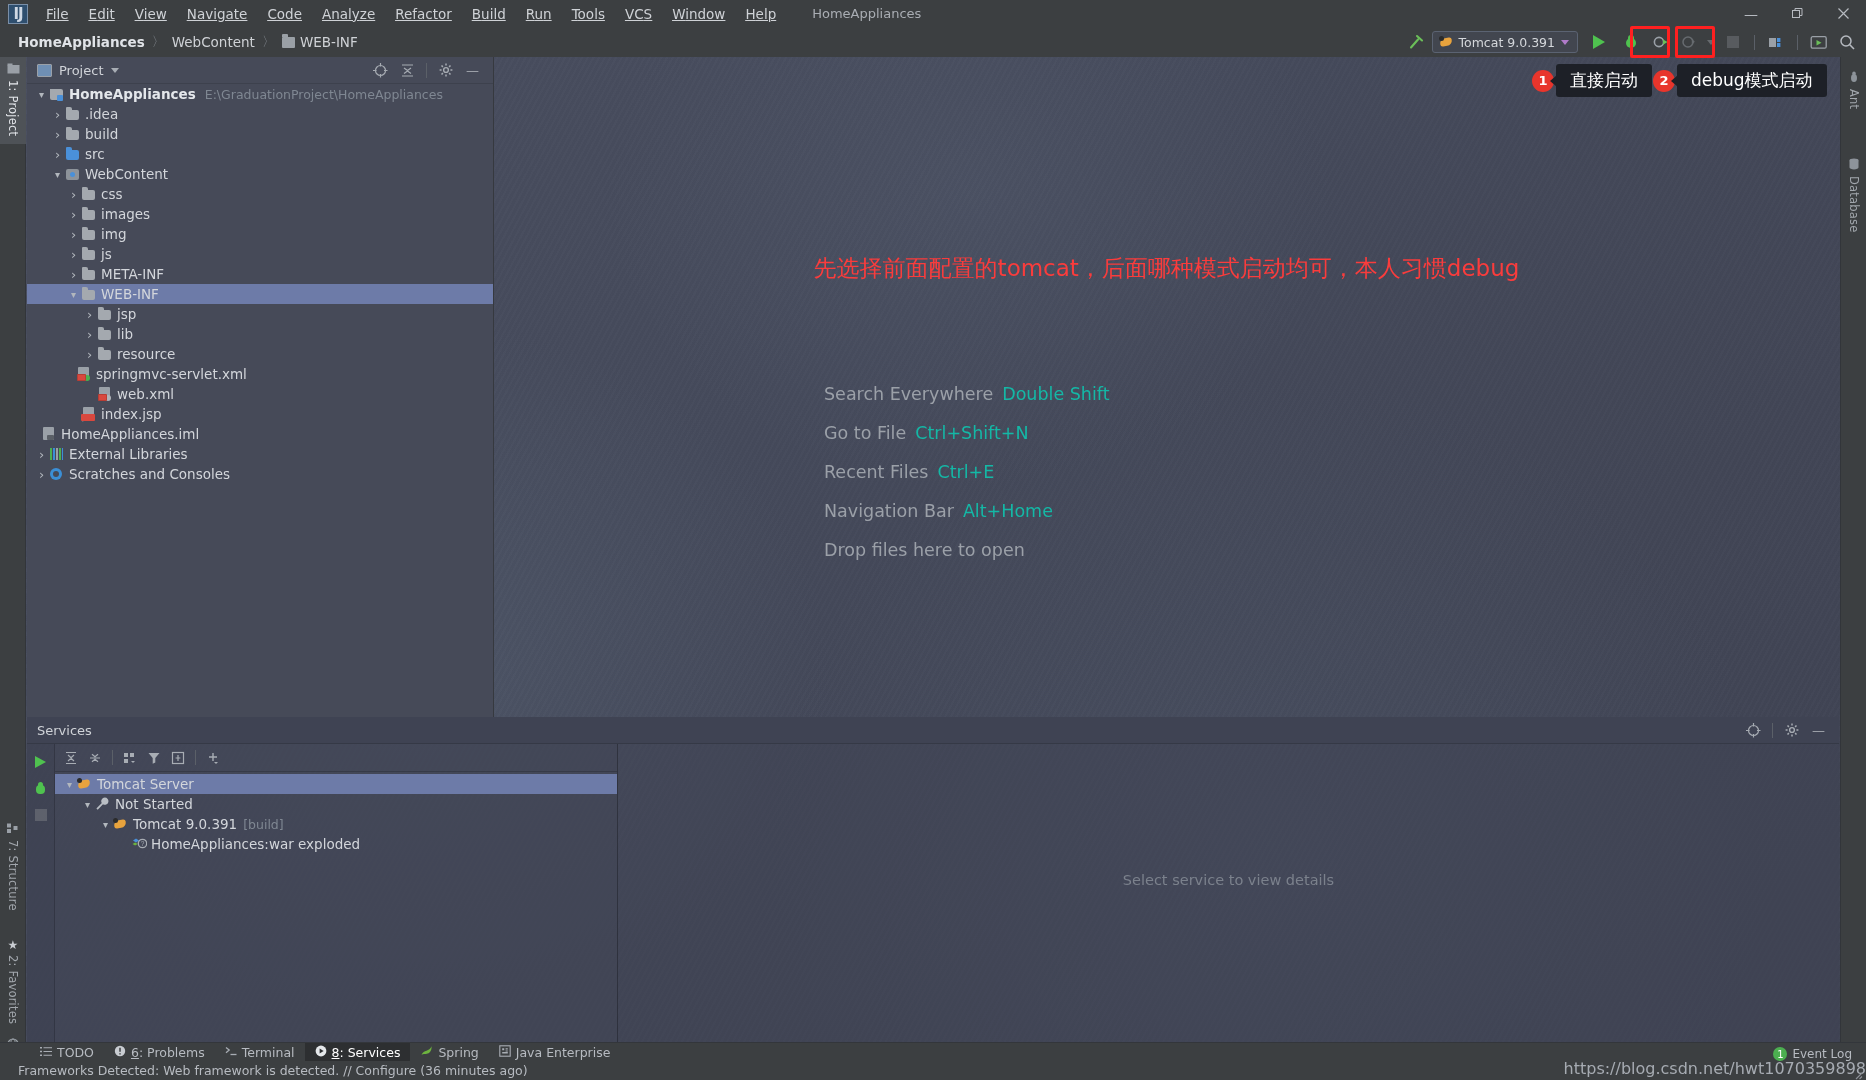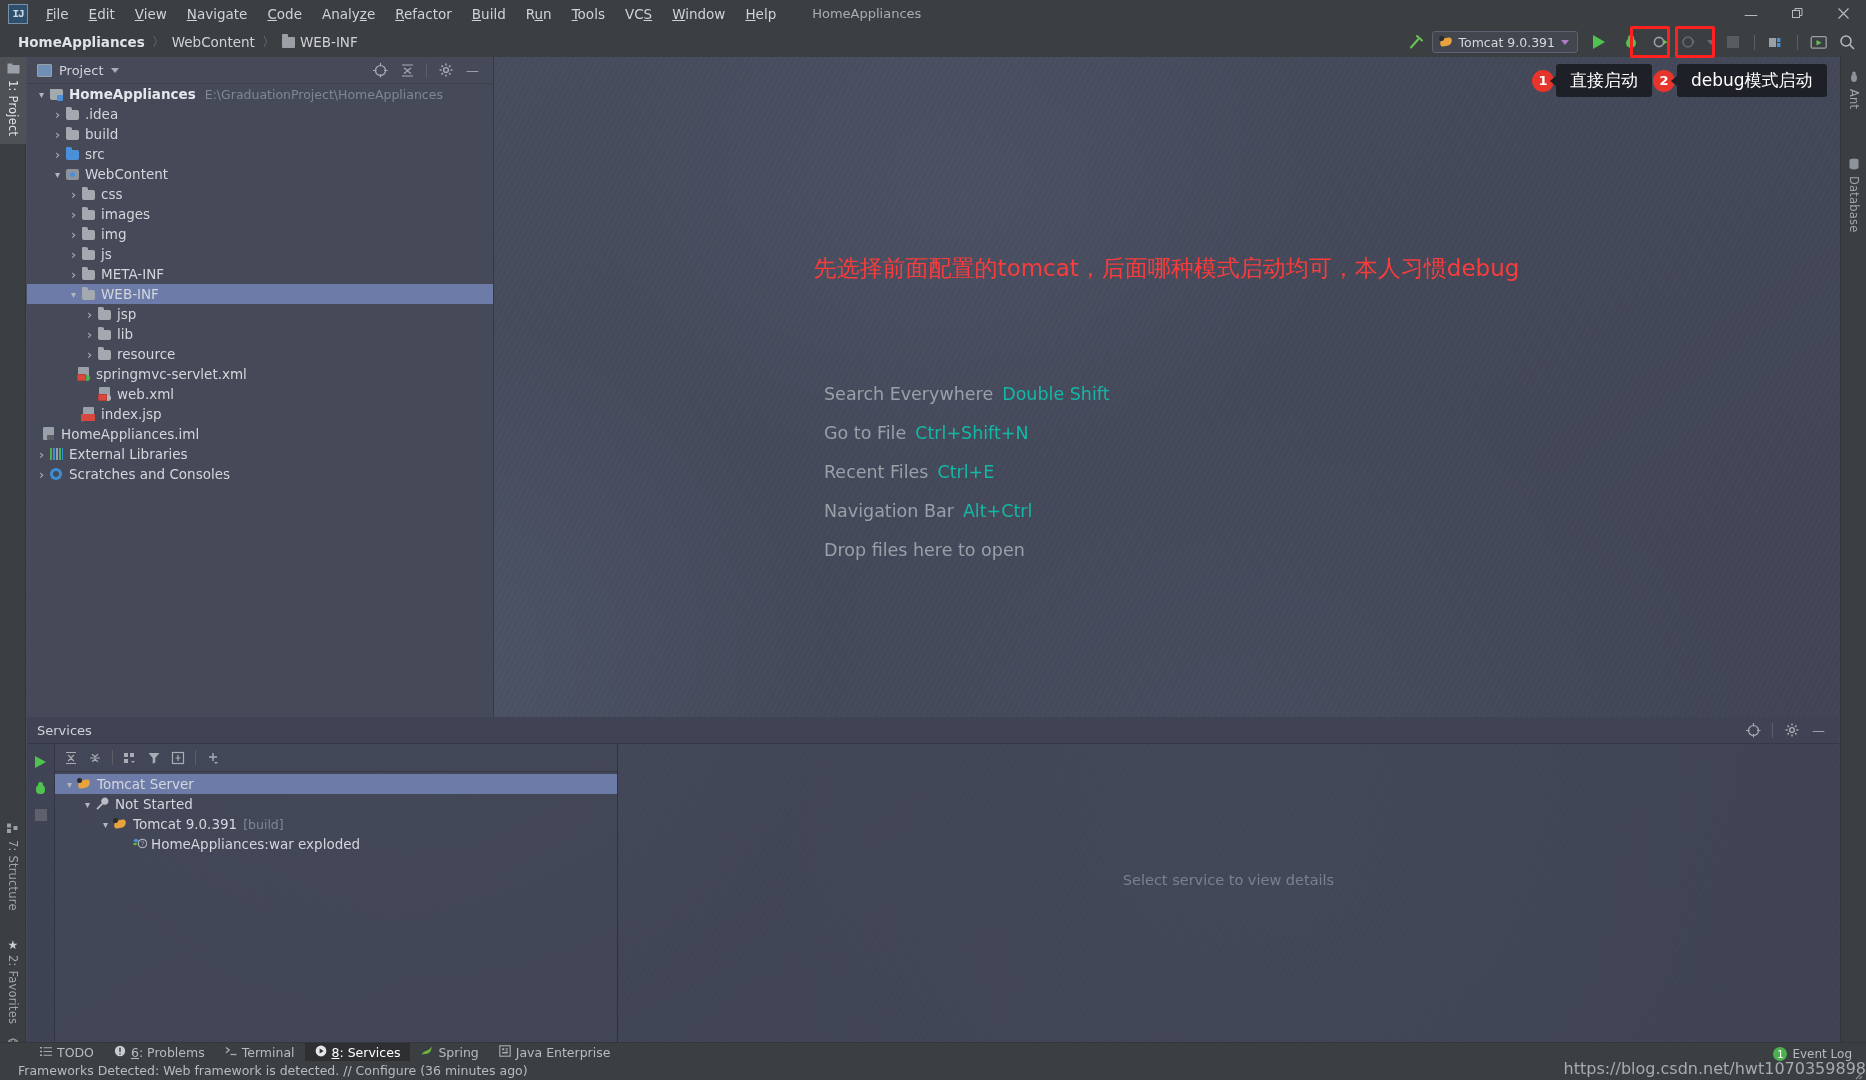--- a/index.html
+++ b/index.html
@@ -37,29 +37,28 @@
     position: absolute; top:0; left:0; right:0; height: 27px;
     background: #3c3f41;
     display: flex; align-items: center;
     font-size: 13px;
     z-index: 40;
   }
   .idea-logo {
     width: 20px; height: 20px; margin-left: 8px; margin-right: 8px;
     border: 1.5px solid #7a8fa8;
     background: #2f4f6f;
-    color: #cfd8e4; font-size: 11px; font-weight: bold;
+    color: #cfd8e4; font-size: 15px; font-weight: bold;
     display:flex; align-items:center; justify-content:center;
     letter-spacing: -1px;
-    font-family: Liberation Mono, monospace;
   }
   .menubar { display: flex; align-items: center; gap: 0px; }
   .menu-item {
     padding: 4px 10px; font-size: 13.5px; color: #cfd2d6;
-    white-space: nowrap; cursor: default;
+    white-space: nowrap; cursor: default; text-decoration: underline;
   }
   .menu-item u { text-decoration: underline; }
   .win-title {
     margin-left: 26px; font-size: 13px; color: #a9adb3;
   }
   .wincontrols {
     position:absolute; right:0; top:0; height: 27px;
     display:flex; align-items:center;
   }
   .wc {
@@ -721,21 +720,21 @@
       <div class="row">
         <span>Search Everywhere</span><span class="key">Double Shift</span>
       </div>
       <div class="row">
         <span>Go to File</span><span class="key">Ctrl+Shift+N</span>
       </div>
       <div class="row">
         <span>Recent Files</span><span class="key">Ctrl+E</span>
       </div>
       <div class="row">
-        <span>Navigation Bar</span><span class="key">Alt+Ctrl</span>
+        <span>Navigation Bar</span><span class="key">Alt+Home</span>
       </div>
       <div class="row">
         <span>Drop files here to open</span>
       </div>
     </div>
   </div>
 
   <div class="services">
     <div class="svc-header">
       <span>Services</span>

